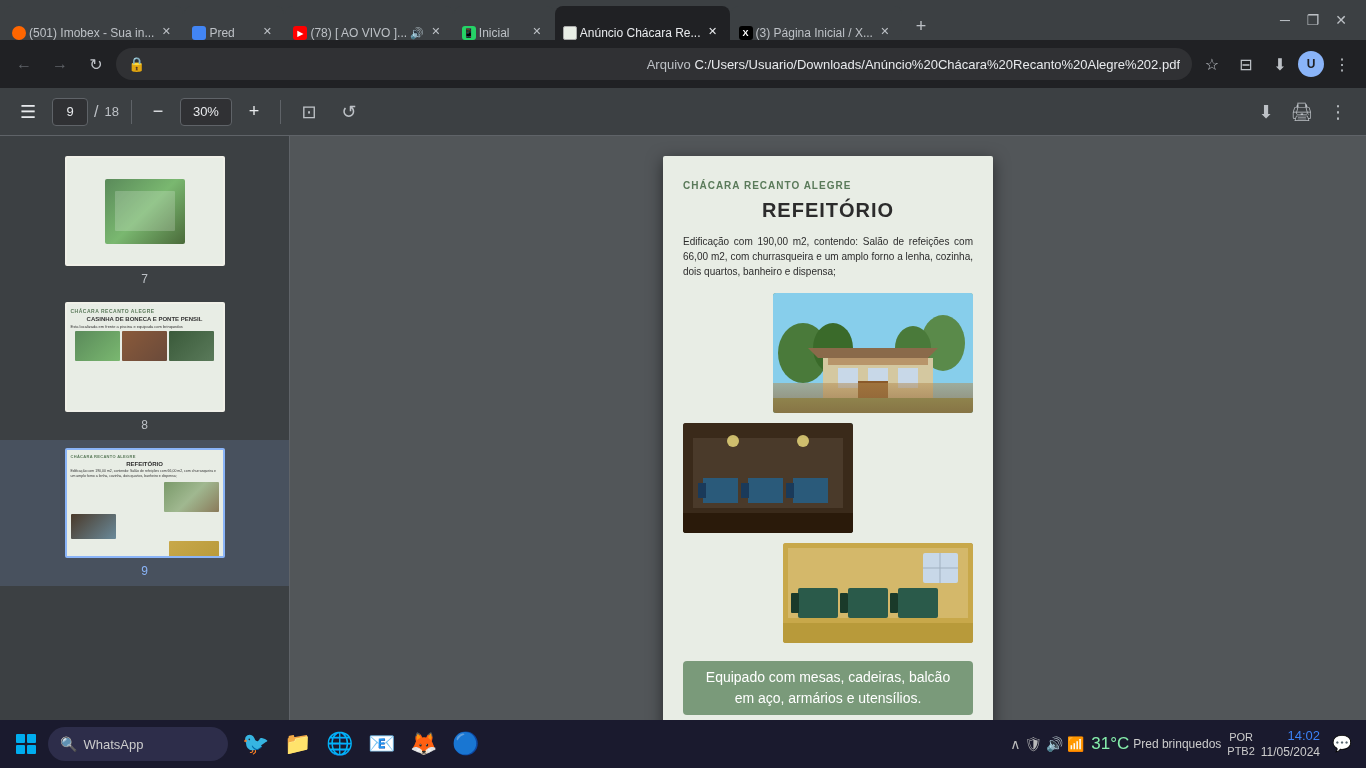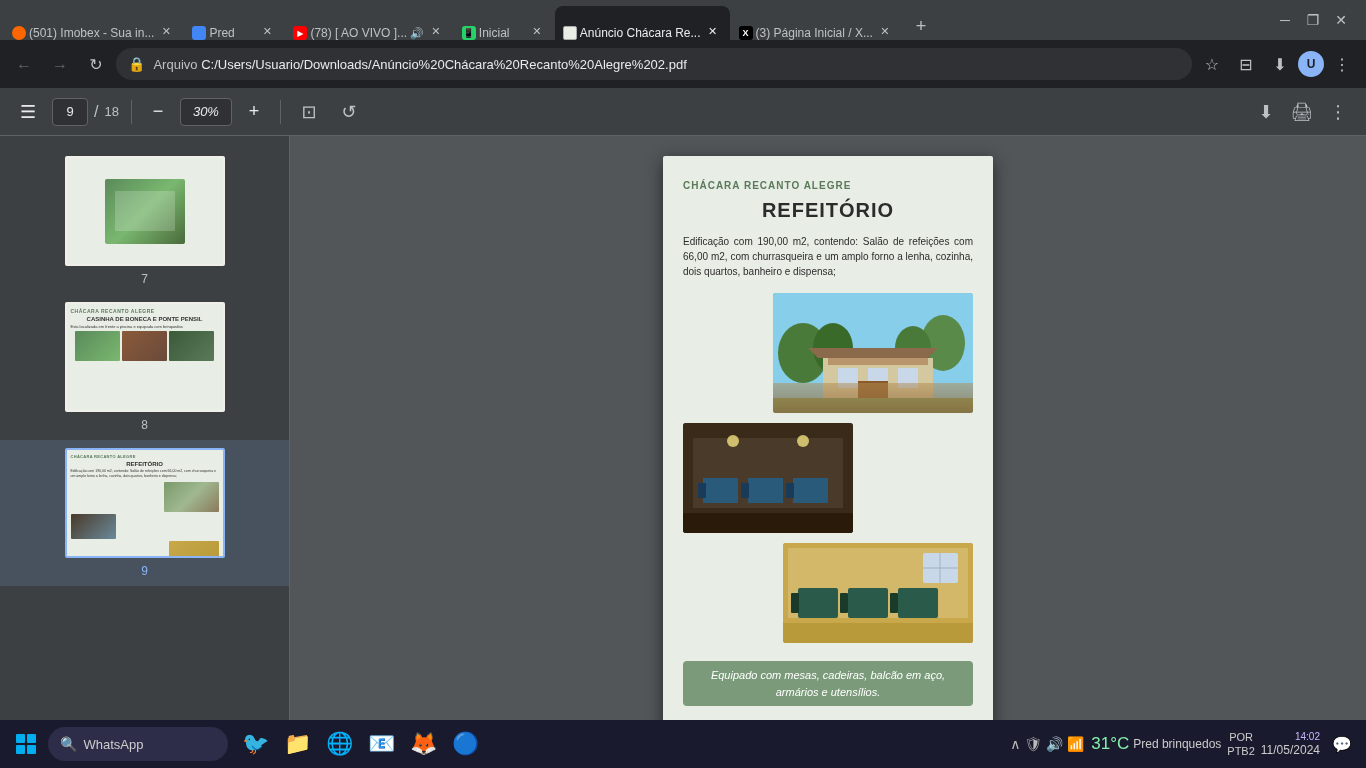--- a/index.html
+++ b/index.html
@@ -121,21 +121,21 @@
       border-radius: 16px;
       display: flex;
       align-items: center;
       padding: 0 12px;
       gap: 8px;
       color: #e8eaed;
       font-size: 13px;
       cursor: text;
     }
     .address-bar .lock-icon { color: #bdc1c6; font-size: 14px; }
-    .address-bar .addr-text { flex: 1; overflow: hidden; text-overflow: ellipsis; white-space: nowrap; }
+    .address-bar .addr-text { flex: 1; overflow: hidden; text-overflow: ellipsis; white-space: nowrap; text-align: right; }
     .address-bar .addr-source { color: #bdc1c6; }
     .address-bar .addr-path { color: #e8eaed; }
 
     .addr-right-btns {
       display: flex;
       align-items: center;
       gap: 2px;
     }
     .addr-right-btn {
       width: 32px; height: 32px;
@@ -217,21 +217,21 @@
     }
     .pdf-zoom-value {
       width: 52px;
       height: 28px;
       background: #303134;
       border: 1px solid #5f6368;
       border-radius: 4px;
       color: #e8eaed;
       text-align: center;
       font-size: 13px;
-      display: flex; align-items: center; justify-content: center; font-style: italic;
+      display: flex; align-items: center; justify-content: center;
     }
     .pdf-tool-btn {
       width: 32px; height: 32px;
       border-radius: 4px;
       display: flex; align-items: center; justify-content: center;
       color: #bdc1c6;
       font-size: 18px;
       cursor: pointer;
     }
     .pdf-toolbar-right { display: flex; align-items: center; gap: 4px; margin-left: auto; }
@@ -367,27 +367,26 @@
     }
     .img-bottom {
       width: 190px;
       height: 100px;
       background: linear-gradient(135deg, #c8a84a 20%, #b89a3a 50%, #8a7a4a 80%);
       align-self: flex-end;
     }
     .page-caption {
       background: #7a9a7a;
       color: #fff;
-      font-size: 11px;
+      font-size: 14px;
       text-align: center;
       padding: 6px 12px;
       border-radius: 4px;
       margin-top: 8px;
       line-height: 1.5;
-      font-style: italic;
     }
 
     
     .thumb-page-7 {
       width: 100%; height: 100%;
       background: #e8ede5;
       display: flex;
       align-items: center;
       justify-content: center;
       overflow: hidden;
@@ -509,21 +508,21 @@
       display: flex;
       align-items: center;
       gap: 4px;
     }
     .tray-icon { font-size: 14px; color: #bbb; }
     .taskbar-clock {
       text-align: right;
       line-height: 1.3;
       cursor: pointer;
     }
-    .clock-time { font-size: 10px; color: #c4b5fd; }
+    .clock-time { font-size: 13px; color: #3b82f6; }
     .clock-date { font-size: 12px; color: #ccc; }
     .taskbar-lang {
       text-align: center;
       font-size: 11px;
       color: #ccc;
       line-height: 1.3;
     }
     .taskbar-notification {
       width: 32px; height: 32px;
       display: flex; align-items: center; justify-content: center;

